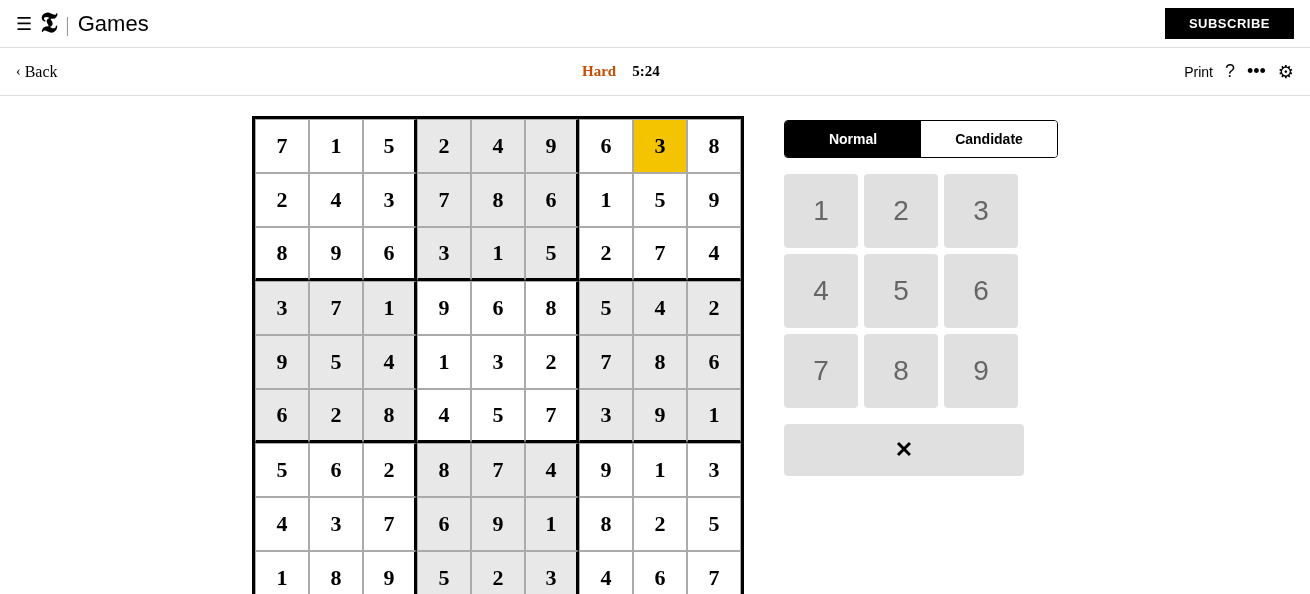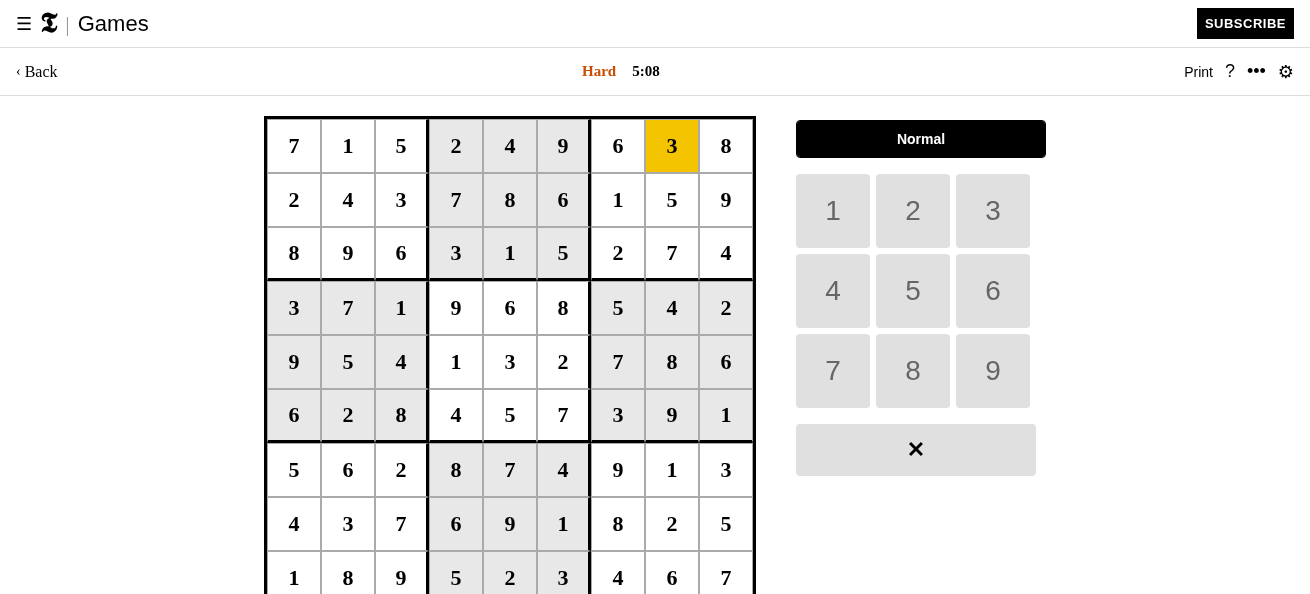--- a/index.html
+++ b/index.html
@@ -16,21 +16,21 @@
     }
     .header-left { display: flex; align-items: center; gap: 8px; }
     .hamburger { font-size: 18px; cursor: pointer; }
     .nyt-logo { font-family: 'Times New Roman', serif; font-size: 28px; font-weight: bold; }
     .games-logo { font-family: 'Arial', sans-serif; font-size: 22px; font-weight: normal; }
     .header-right { display: flex; align-items: center; gap: 0; }
     .subscribe-btn {
       background: #000;
       color: #fff;
       border: none;
-      padding: 8px 8px;
+      padding: 8px 24px;
       font-size: 13px;
       font-weight: bold;
       cursor: pointer;
       letter-spacing: 0.5px;
     }
 
     
     .nav-bar {
       display: flex;
       align-items: center;
@@ -85,21 +85,21 @@
 
     
     .side-panel { display: flex; flex-direction: column; gap: 16px; padding-top: 4px; min-width: 240px; }
 
     
     .mode-toggle {
       display: flex;
       border: 1px solid #000;
       border-radius: 4px;
       overflow: hidden;
-      width: 250px;
+      width: 274px;
     }
     .mode-btn {
       flex: 1;
       padding: 10px 0;
       font-size: 14px;
       font-weight: bold;
       cursor: pointer;
       border: none;
       text-align: center;
     }
@@ -168,21 +168,21 @@
   </div>
 </div>
 
 <div class="nav-bar">
   <div class="nav-left">
     <span style="font-size:14px;">‹</span>
     <span style="font-size:16px;">Back</span>
   </div>
   <div class="nav-center">
     <span class="difficulty">Hard</span>
-    <span class="timer">5:08</span>
+    <span class="timer">5:24</span>
   </div>
   <div class="nav-right">
     <button class="print-btn">Print</button>
     <button class="icon-btn">?</button>
     <button class="icon-btn">•••</button>
     <button class="icon-btn">⚙</button>
   </div>
 </div>
 
 <div class="main">
@@ -268,20 +268,21 @@
       <div class="sudoku-cell shaded border-right">3</div>
       <div class="sudoku-cell">4</div>
       <div class="sudoku-cell">6</div>
       <div class="sudoku-cell">7</div>
     </div>
 
   <div class="side-panel">
 
     <div class="mode-toggle">
       <button class="mode-btn active">Normal</button>
+      <button class="mode-btn inactive">Candidate</button>
     </div>
 
     <div class="num-pad" id="num-pad">
     <button class="num-btn">1</button>
         <button class="num-btn">2</button>
         <button class="num-btn">3</button>
         <button class="num-btn">4</button>
         <button class="num-btn">5</button>
         <button class="num-btn">6</button>
         <button class="num-btn">7</button>

